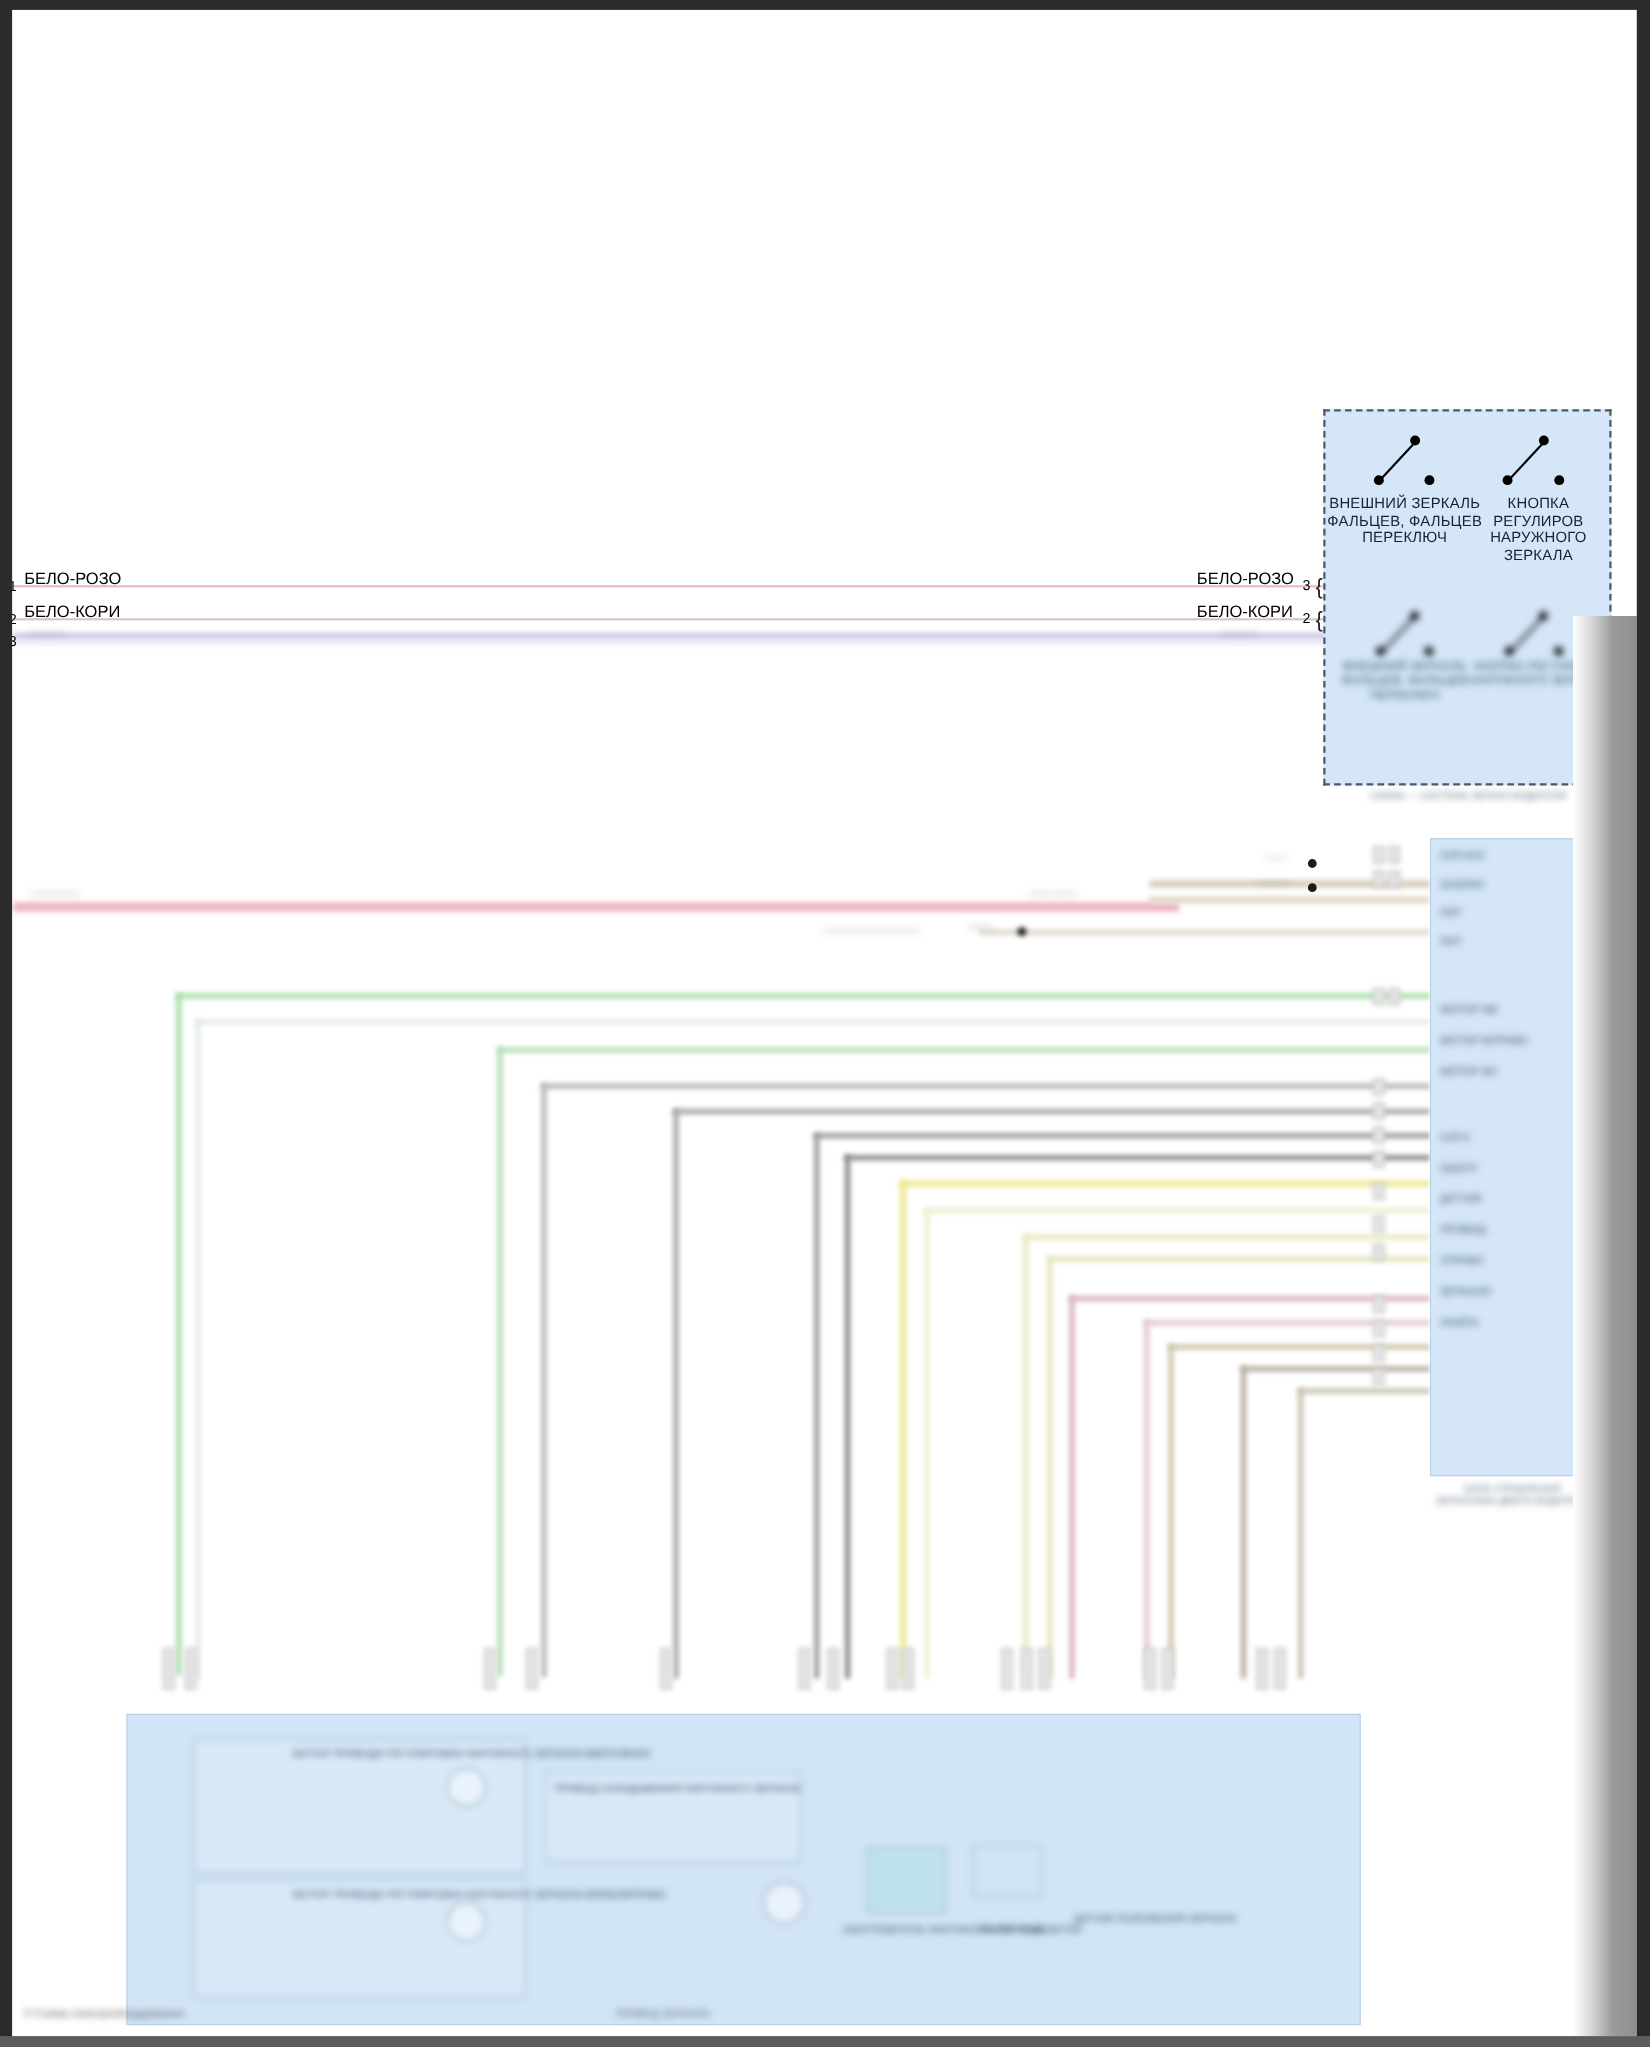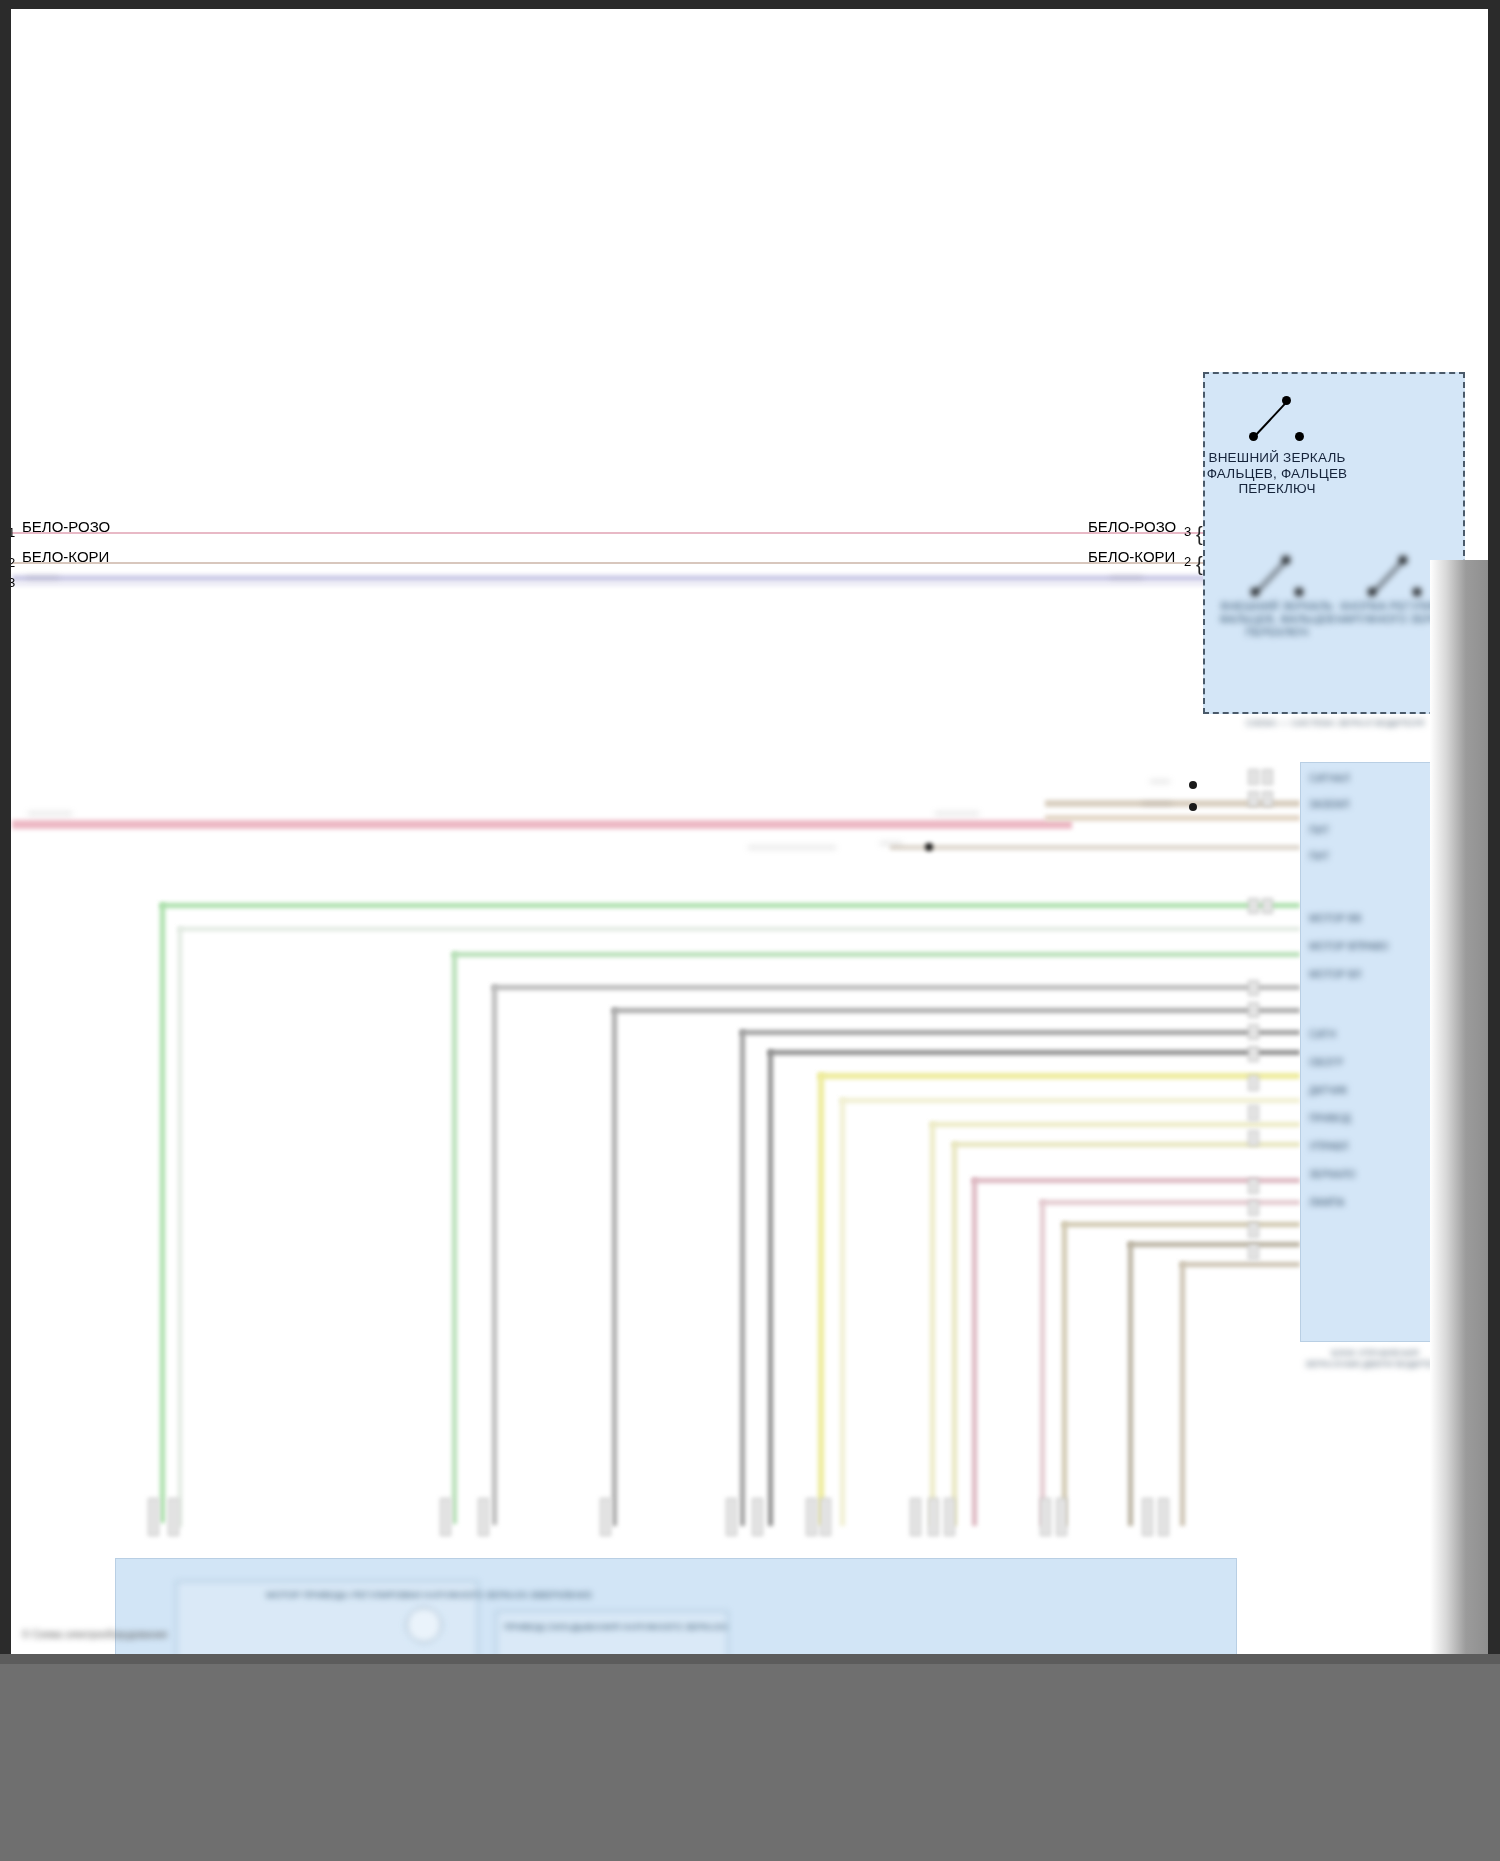--- a/index.html
+++ b/index.html
@@ -1,21 +1,21 @@
 <!DOCTYPE html>
 <html><head>
 <meta charset="utf-8">
 <title>Wiring Diagram</title>
 <style>
   html,body{margin:0;padding:0;background:#6f6f6f;}
   body{font-family:"Liberation Sans",sans-serif;}
 
   #page{
     position:relative;
-    width:1500px;height:1664px;
+    width:1500px;height:1861px;
     background:#ffffff;
     overflow:hidden;
   }
 
   
   .frame-top{position:absolute;left:0;top:0;width:1500px;height:9px;background:#2b2b2b;}
   .frame-left{position:absolute;left:0;top:0;width:11px;height:1861px;background:#2b2b2b;}
   .frame-right{position:absolute;right:0;top:0;width:12px;height:1861px;background:#2b2b2b;}
   .frame-bottom{position:absolute;left:0;bottom:0;width:1500px;height:10px;background:#5c5c5c;}
 
@@ -170,20 +170,29 @@
     <div class="sw-col" style="left:6px;">
       <div class="sw-sym">
         <span class="sw-dot" style="left:71px;top:8px;"></span>
         <span class="sw-dot" style="left:38px;top:44px;"></span>
         <span class="sw-dot" style="left:84px;top:44px;"></span>
         <span class="sw-arm" style="left:43px;top:48px;width:48px;transform:rotate(-47deg);"></span>
       </div>
       <div class="sw-label wide">ВНЕШНИЙ ЗЕРКАЛЬ ФАЛЬЦЕВ, ФАЛЬЦЕВ ПЕРЕКЛЮЧ</div>
     </div>
 
+    <div class="sw-col" style="left:128px;">
+      <div class="sw-sym">
+        <span class="sw-dot" style="left:66px;top:8px;"></span>
+        <span class="sw-dot" style="left:33px;top:44px;"></span>
+        <span class="sw-dot" style="left:80px;top:44px;"></span>
+        <span class="sw-arm" style="left:38px;top:48px;width:48px;transform:rotate(-47deg);"></span>
+      </div>
+      <div class="sw-label">КНОПКА РЕГУЛИРОВ НАРУЖНОГО ЗЕРКАЛА</div>
+    </div>
 
     <div class="sw-low blur" style="left:6px;">
       <div class="sw-sym" style="height:50px;">
         <span class="sw-dot" style="left:71px;top:6px;width:8px;height:8px;"></span>
         <span class="sw-dot" style="left:40px;top:38px;width:8px;height:8px;"></span>
         <span class="sw-dot" style="left:84px;top:38px;width:8px;height:8px;"></span>
         <span class="sw-arm" style="left:45px;top:42px;width:44px;transform:rotate(-47deg);"></span>
       </div>
       <div class="sw-label wide">ВНЕШНИЙ ЗЕРКАЛЬ ФАЛЬЦЕВ, ФАЛЬЦЕВ ПЕРЕКЛЮЧ</div>
     </div>

